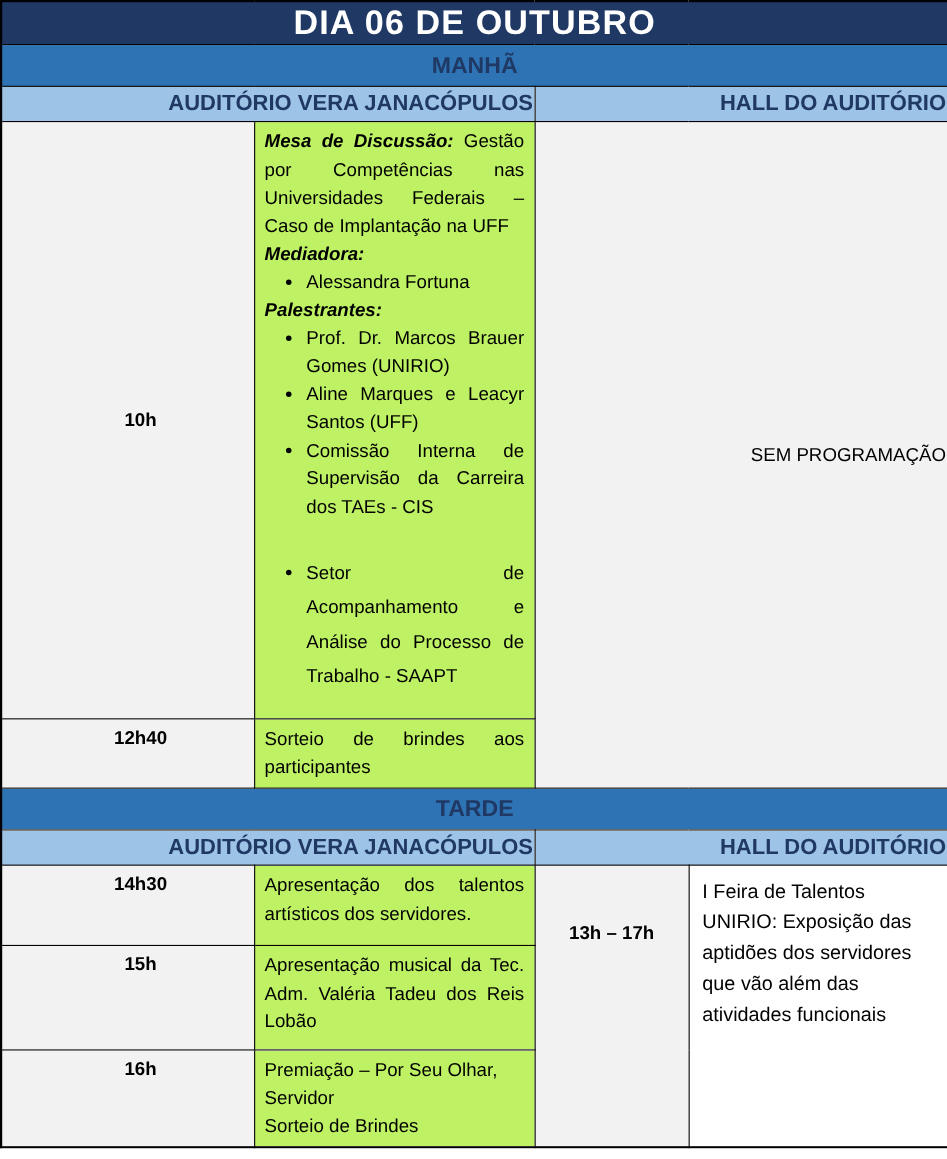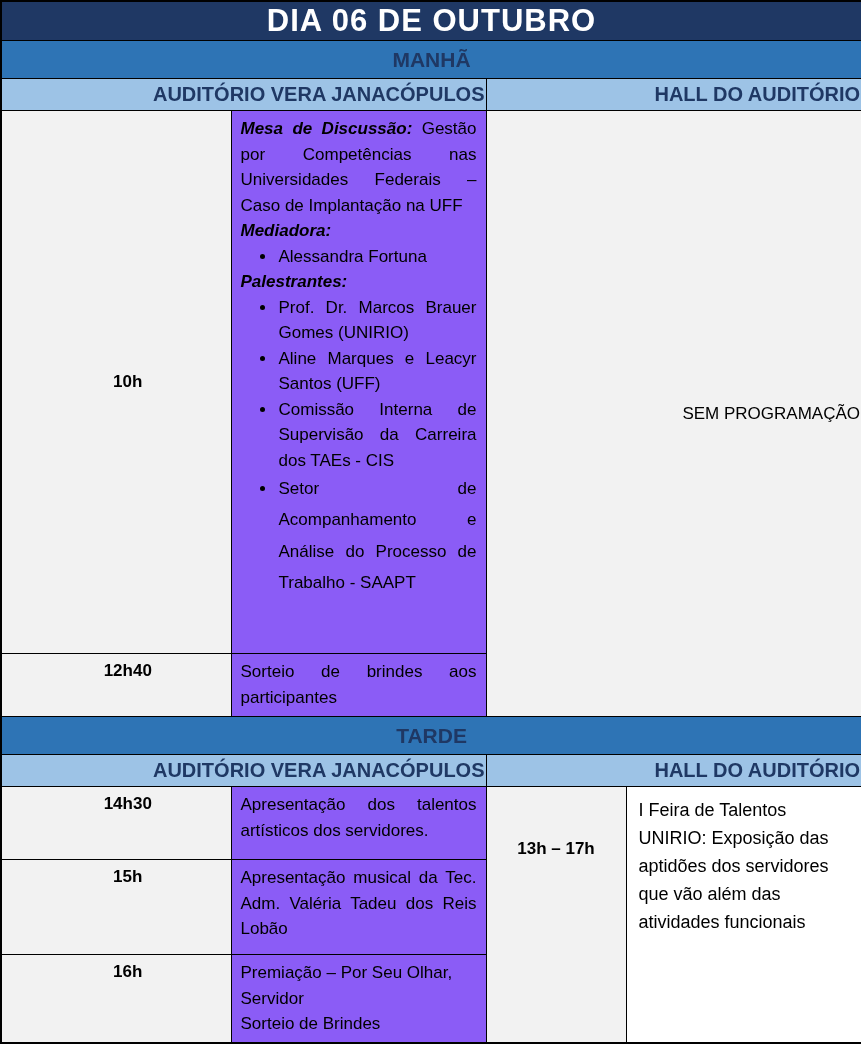--- a/index.html
+++ b/index.html
@@ -30,30 +30,30 @@
     text-align: right; vertical-align: middle; height: 32px;
   }
 
   .time-cell {
     background: #F2F2F2; font-weight: bold; font-size: 17px;
     text-align: center; vertical-align: top; padding-top: 7px; padding-left: 24px;
   }
   .time-cell.mid { vertical-align: middle; padding-top: 0; }
 
   .desc-cell {
-    background: #8b5cf6; vertical-align: top;
+    background: #bef264; vertical-align: top;
     padding: 5px 9px; font-size: 17px; line-height: 1.5;
   }
   .desc-cell p { margin: 0; line-height: 1.5; }
   .just { text-align: justify; }
   .bi { font-weight: bold; font-style: italic; }
 
   .desc-cell ul { margin: 0; padding-left: 36px; list-style: disc; }
   .desc-cell li { text-align: justify; line-height: 1.5; padding-left: 2px; }
-  ul.palestrantes li:last-child { line-height: 1.85; }
+  ul.palestrantes li:last-child { line-height: 1.85; margin-top: 32px; }
 
   .hall-morning {
     background: #F2F2F2; text-align: right; vertical-align: middle;
     font-size: 17px;
   }
   .hall-time {
     background: #F2F2F2; font-weight: bold; font-size: 17px;
     text-align: center; vertical-align: top; padding-top: 52px;
   }
   .hall-desc {

